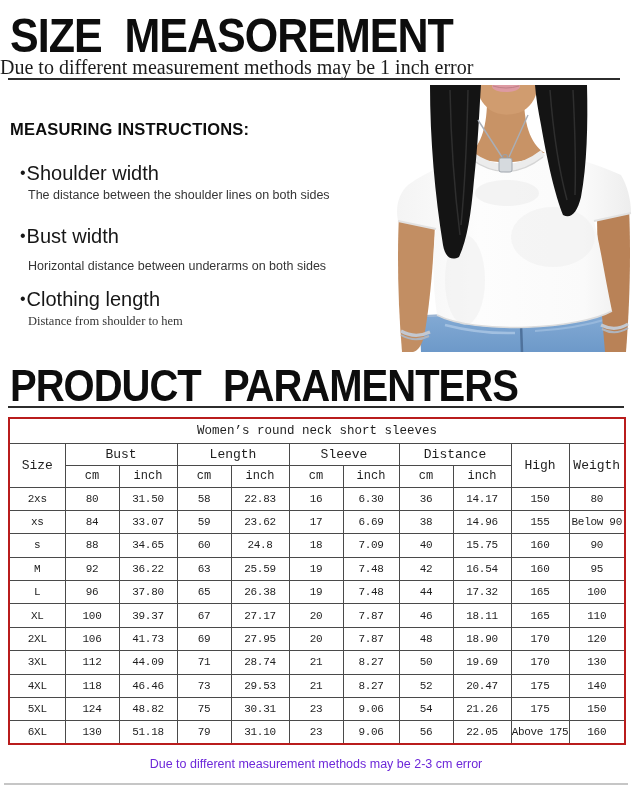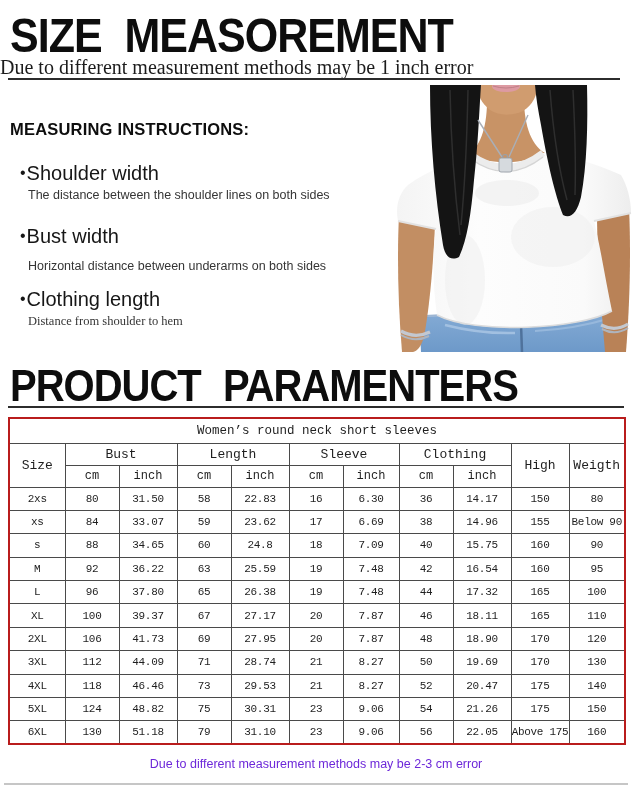--- a/index.html
+++ b/index.html
@@ -131,21 +131,21 @@
     </colgroup>
     <thead>
       <tr class="cap">
         <th colspan="11">Women’s round neck short sleeves</th>
       </tr>
       <tr class="grp">
         <th rowspan="2">Size</th>
         <th colspan="2">Bust</th>
         <th colspan="2">Length</th>
         <th colspan="2">Sleeve</th>
-        <th colspan="2">Clothing</th>
+        <th colspan="2">Distance</th>
         <th rowspan="2">High</th>
         <th rowspan="2">Weigth</th>
       </tr>
       <tr class="unit">
         <th>cm</th>
         <th>inch</th>
         <th>cm</th>
         <th>inch</th>
         <th>cm</th>
         <th>inch</th>

